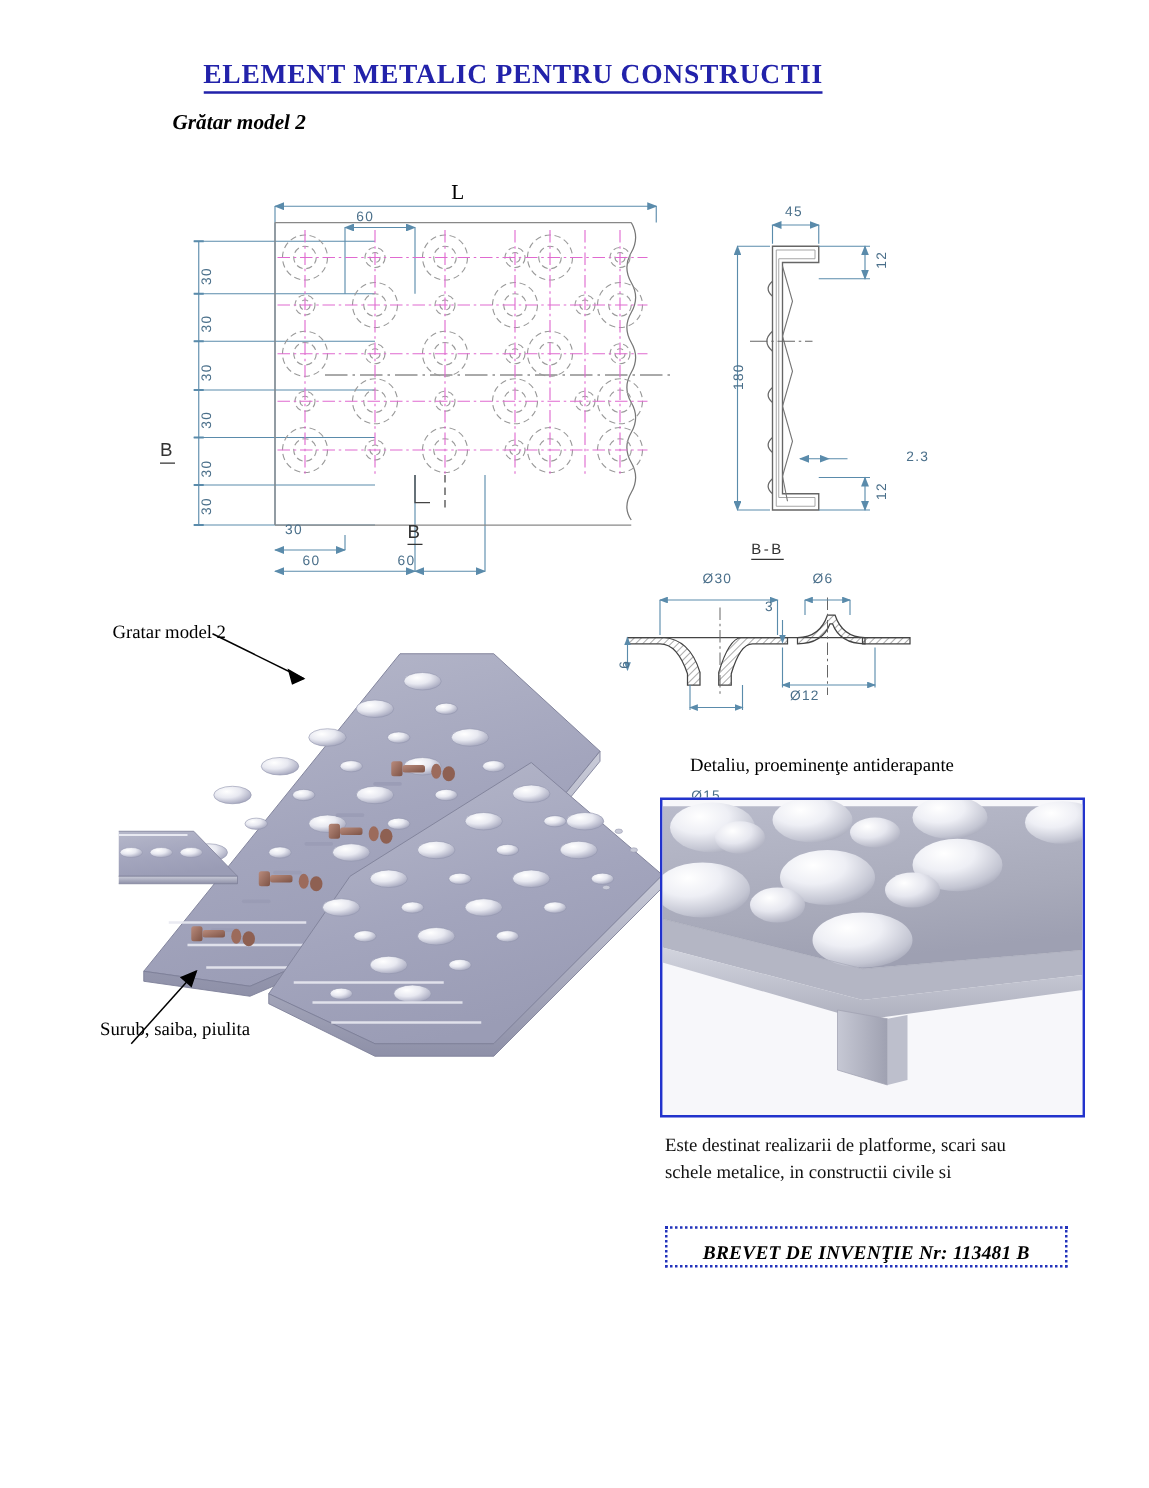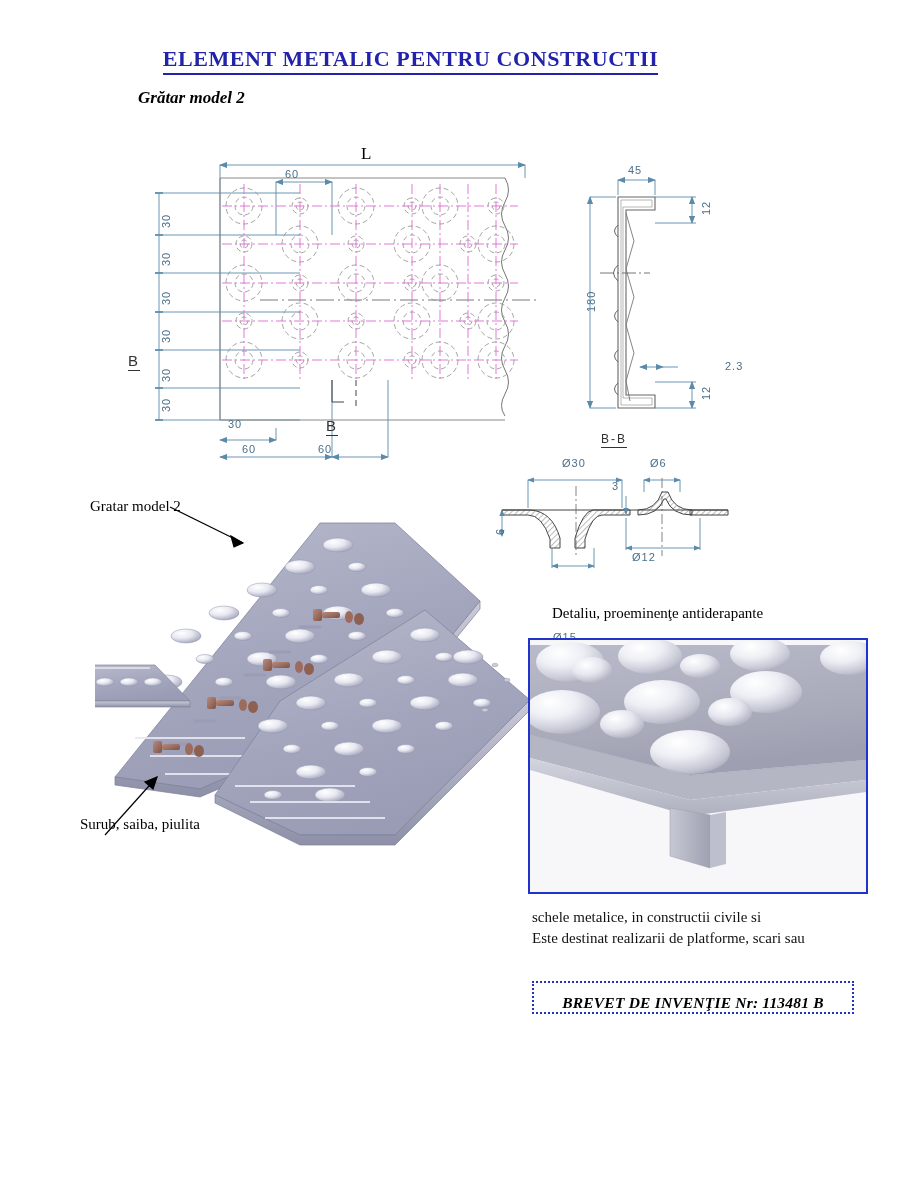--- a/index.html
+++ b/index.html
@@ -601,21 +601,21 @@
       </g>
 
       <g fill="none" stroke="#9fa1b1" stroke-width="0.7" opacity="0.6">
         <line x1="0" y1="95" x2="160" y2="135"></line>
         <line x1="160" y1="135" x2="336" y2="120"></line>
       </g>
     </svg>
   </div>
 
   <div class="bodytext" style="left:532px;top:907px;width:340px;">
+    <div>Este destinat realizarii de platforme, scari sau</div>
     <div>schele metalice, in constructii civile si</div>
-    <div>Este destinat realizarii de platforme, scari sau</div>
   </div>
 
   <div id="patent-box">
     <span id="patent-text">BREVET DE INVENŢIE Nr: 113481 B</span>
   </div>
 
 </div>
 
 </body></html>

